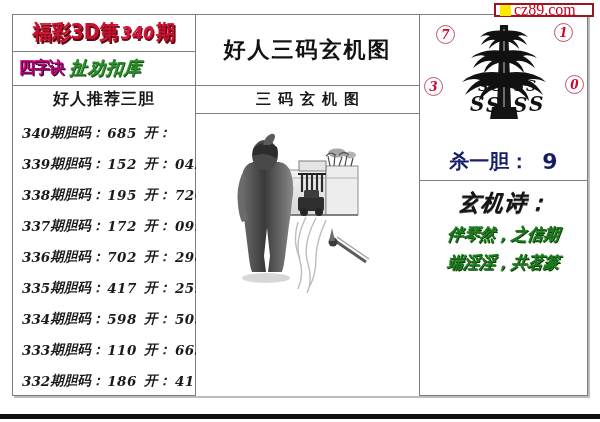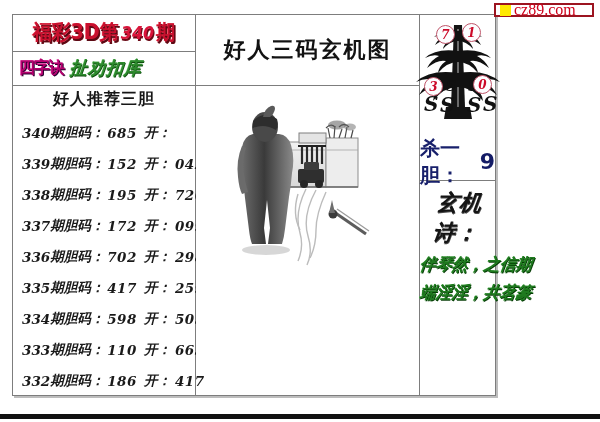--- a/index.html
+++ b/index.html
@@ -43,21 +43,21 @@
     color: #d0021b;
     letter-spacing: 0px;
     line-height: 1;
   }
 
   
   .frame {
     position: absolute;
     left: 12px;
     top: 14px;
-    width: 484px;
+    width: 576px;
     height: 382px;
     border: 1px solid #7d7d7d;
     box-sizing: border-box;
     background: #fff;
     box-shadow: 2px 2px 0 0 #bdbdbd;
   }
   .baseline {
     position: absolute;
     left: 0px;
     top: 414px;
@@ -452,20 +452,23 @@
 
     </div>
   </div>
 
   <div class="col-mid">
 
     <div class="title-bar">
       <span class="main-title">好人三码玄机图</span>
     </div>
 
+    <div class="sub-bar">
+      <span class="sub-title">三码玄机图</span>
+    </div>
 
     <div class="picture-area">
       <svg class="sketch" viewBox="0 0 200 175">
         <defs>
           <linearGradient id="gFig" x1="0" y1="0" x2="1" y2="0">
             <stop offset="0%" stop-color="#6f6f6f"></stop>
             <stop offset="45%" stop-color="#3a3a3a"></stop>
             <stop offset="100%" stop-color="#8a8a8a"></stop>
           </linearGradient>
           <linearGradient id="gWall" x1="0" y1="0" x2="0" y2="1">

